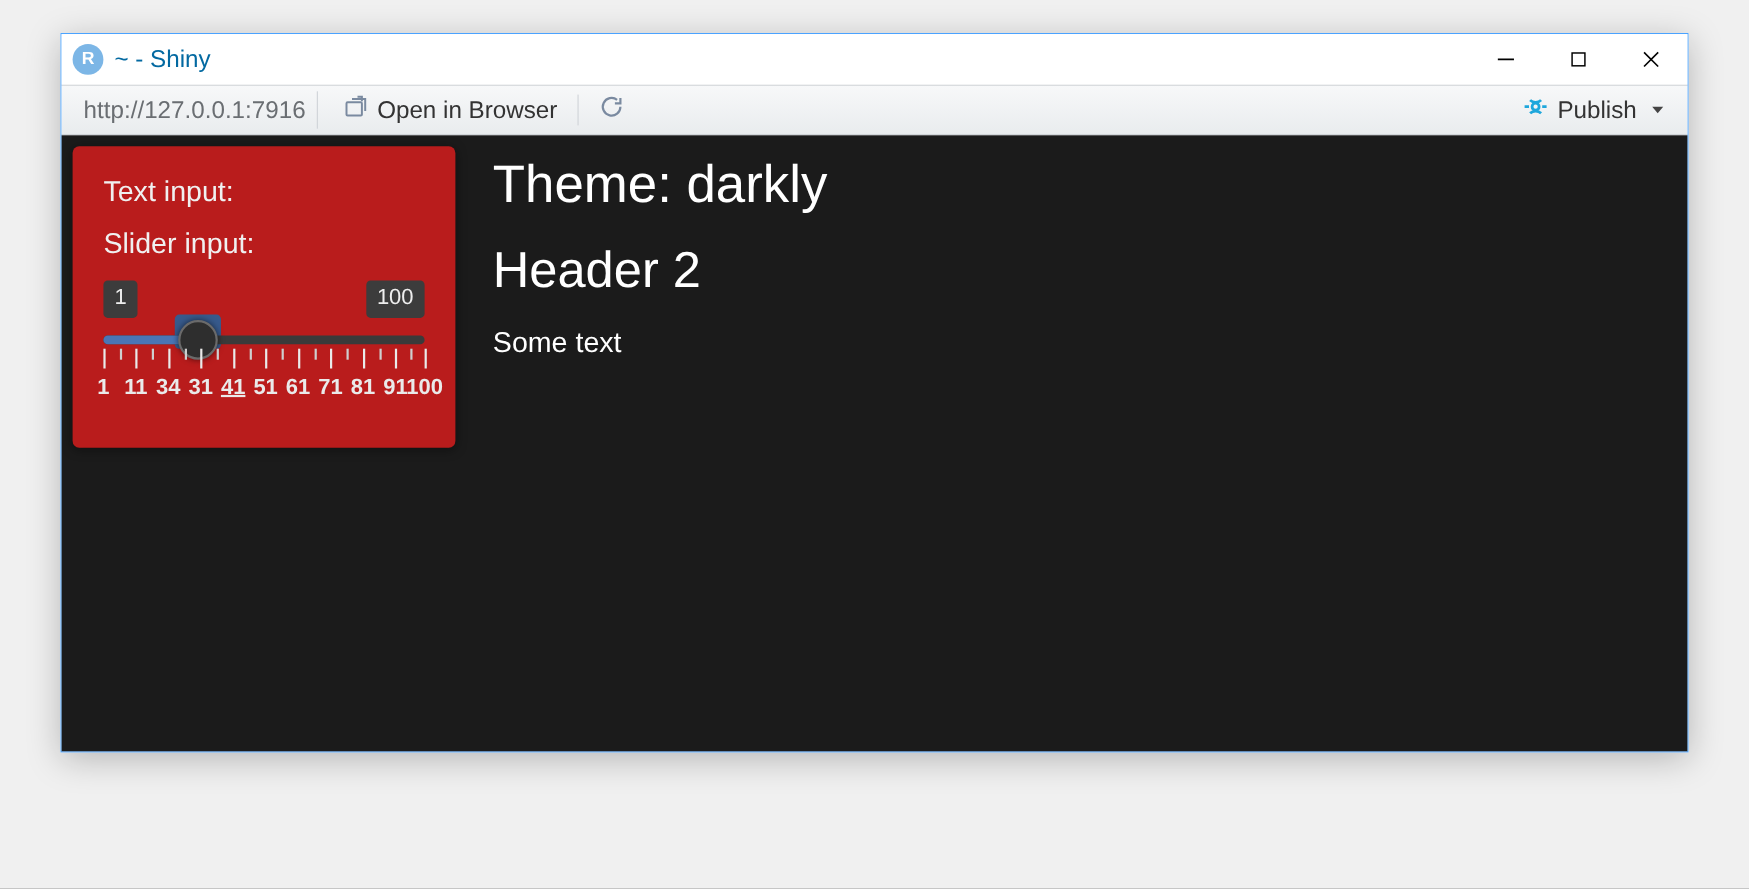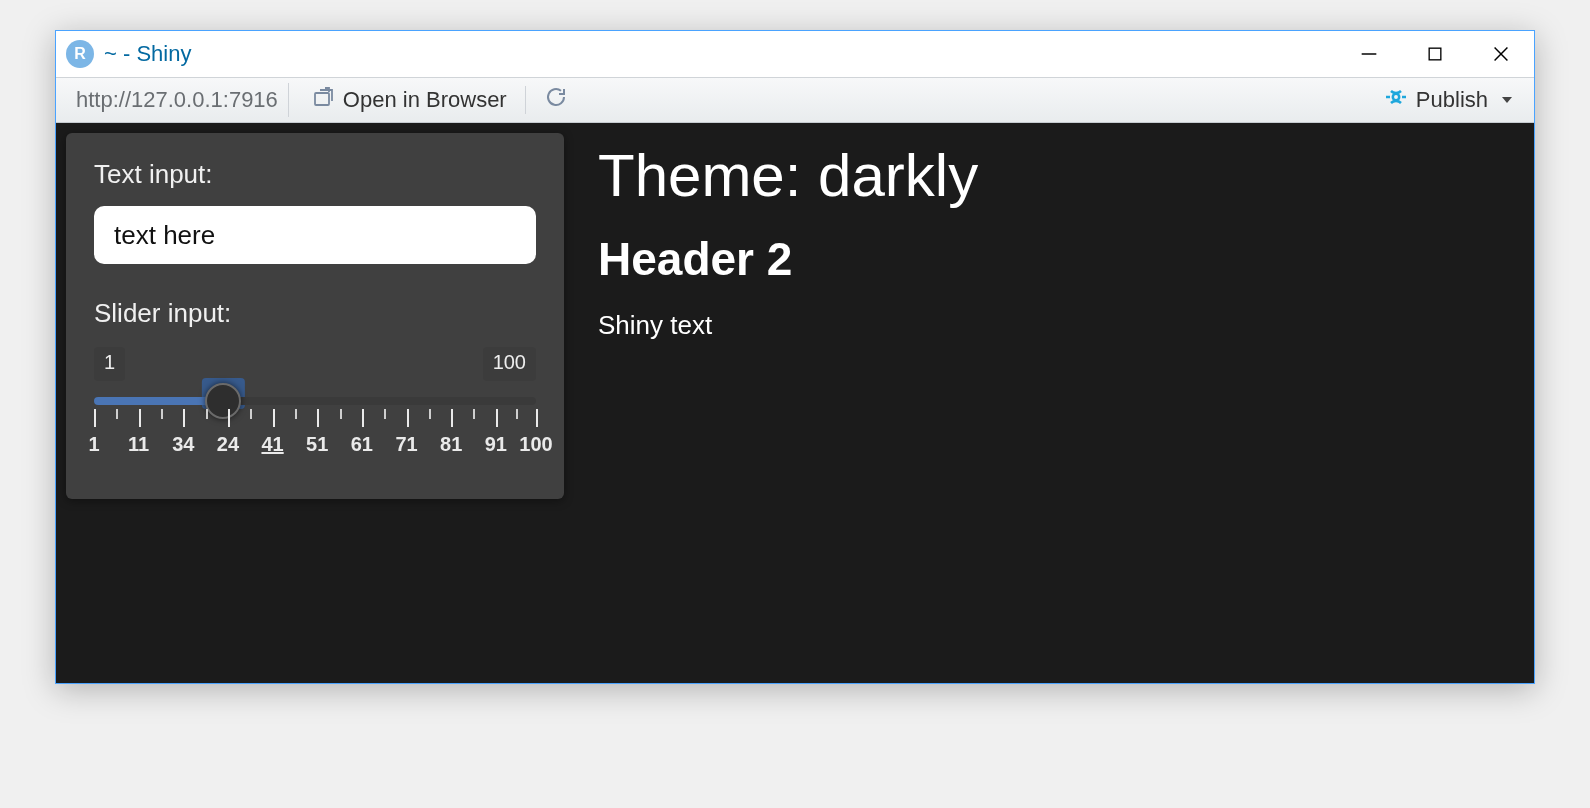--- a/index.html
+++ b/index.html
@@ -104,23 +104,23 @@
   .app {
     background: #1b1b1b;
     padding: 0;
     min-height: 560px;
     display: flex;
     align-items: flex-start;
     overflow: hidden;
   }
 
   .sidebar {
-    width: 498px;
+    width: 348px;
     margin: 10px 24px 24px 10px;
-    background: #404040;
+    background: #b91c1c;
     border-radius: 6px;
     padding: 26px 28px 40px 28px;
     color: #f0f0f0;
     font-size: 24px;
     box-shadow: 0 2px 10px rgba(0,0,0,.4);
   }
   .sidebar .label {
     font-size: 26px;
     font-weight: 400;
     margin-bottom: 16px;
@@ -185,22 +185,22 @@
     position:relative; height:26px; margin-top:2px;
     font-size:20px; color:#eaeaea; font-weight:600;
   }
   .tick-label { position:absolute; transform:translateX(-50%); }
 
   
   .main {
     padding: 18px 10px 10px 10px;
     color:#fff;
   }
-  .main h1 { font-size:60px; font-weight:400; margin-bottom:22px; }
-  .main h2 { font-size:46px; font-weight:700; margin-bottom:24px; }
+  .main h1 { font-size:48px; font-weight:400; margin-bottom:22px; }
+  .main h2 { font-size:46px; font-weight:400; margin-bottom:24px; }
   .main p  { font-size:26px; font-weight:400; }
 </style>
 </head>
 <body>
 
 <div class="window">
 
   <div class="titlebar">
     <div class="r-badge">R</div>
     <div class="title-text">~ - Shiny</div>
@@ -258,21 +258,20 @@
       </span>
       <span>Publish</span>
       <span class="caret-down"></span>
     </div>
   </div>
 
   <div class="app">
 
     <div class="sidebar">
       <div class="label">Text input:</div>
-      <input class="text-input" type="text" value="text here" style="">
 
       <div class="label">Slider input:</div>
 
       <div class="slider-wrap">
         <div class="slider-badges">
           <span class="badge">1</span>
           <span class="badge selected" id="slider-val-badge" style="left: 29.2929%; margin-top: 31px;">30</span>
           <span class="badge">100</span>
         </div>
         <div class="track">
@@ -300,32 +299,32 @@
             <div class="tick major" style="left: 80.8081%;"></div>
             <div class="tick minor" style="left: 85.8586%;"></div>
             <div class="tick major" style="left: 90.9091%;"></div>
             <div class="tick minor" style="left: 95.4545%;"></div>
             <div class="tick major" style="left: 100%;"></div>
           </div>
         <div class="tick-labels" id="slider-tick-labels">
             <div class="tick-label" style="left: 0%;">1</div>
             <div class="tick-label" style="left: 10.101%;">11</div>
             <div class="tick-label" style="left: 20.202%;">34</div>
-            <div class="tick-label" style="left: 30.303%;">24</div>
+            <div class="tick-label" style="left: 30.303%;">31</div>
             <div class="tick-label" style="left: 40.404%; text-decoration: underline;">41</div>
             <div class="tick-label" style="left: 50.5051%;">51</div>
             <div class="tick-label" style="left: 60.6061%;">61</div>
             <div class="tick-label" style="left: 70.7071%;">71</div>
             <div class="tick-label" style="left: 80.8081%;">81</div>
             <div class="tick-label" style="left: 90.9091%;">91</div>
             <div class="tick-label" style="left: 100%;">100</div>
           </div>
       </div>
     </div>
 
     <div class="main">
       <h1>Theme: darkly</h1>
       <h2>Header 2</h2>
-      <p>Shiny text</p>
+      <p>Some text</p>
     </div>
 
   </div>
 </div>
 
 </body></html>

